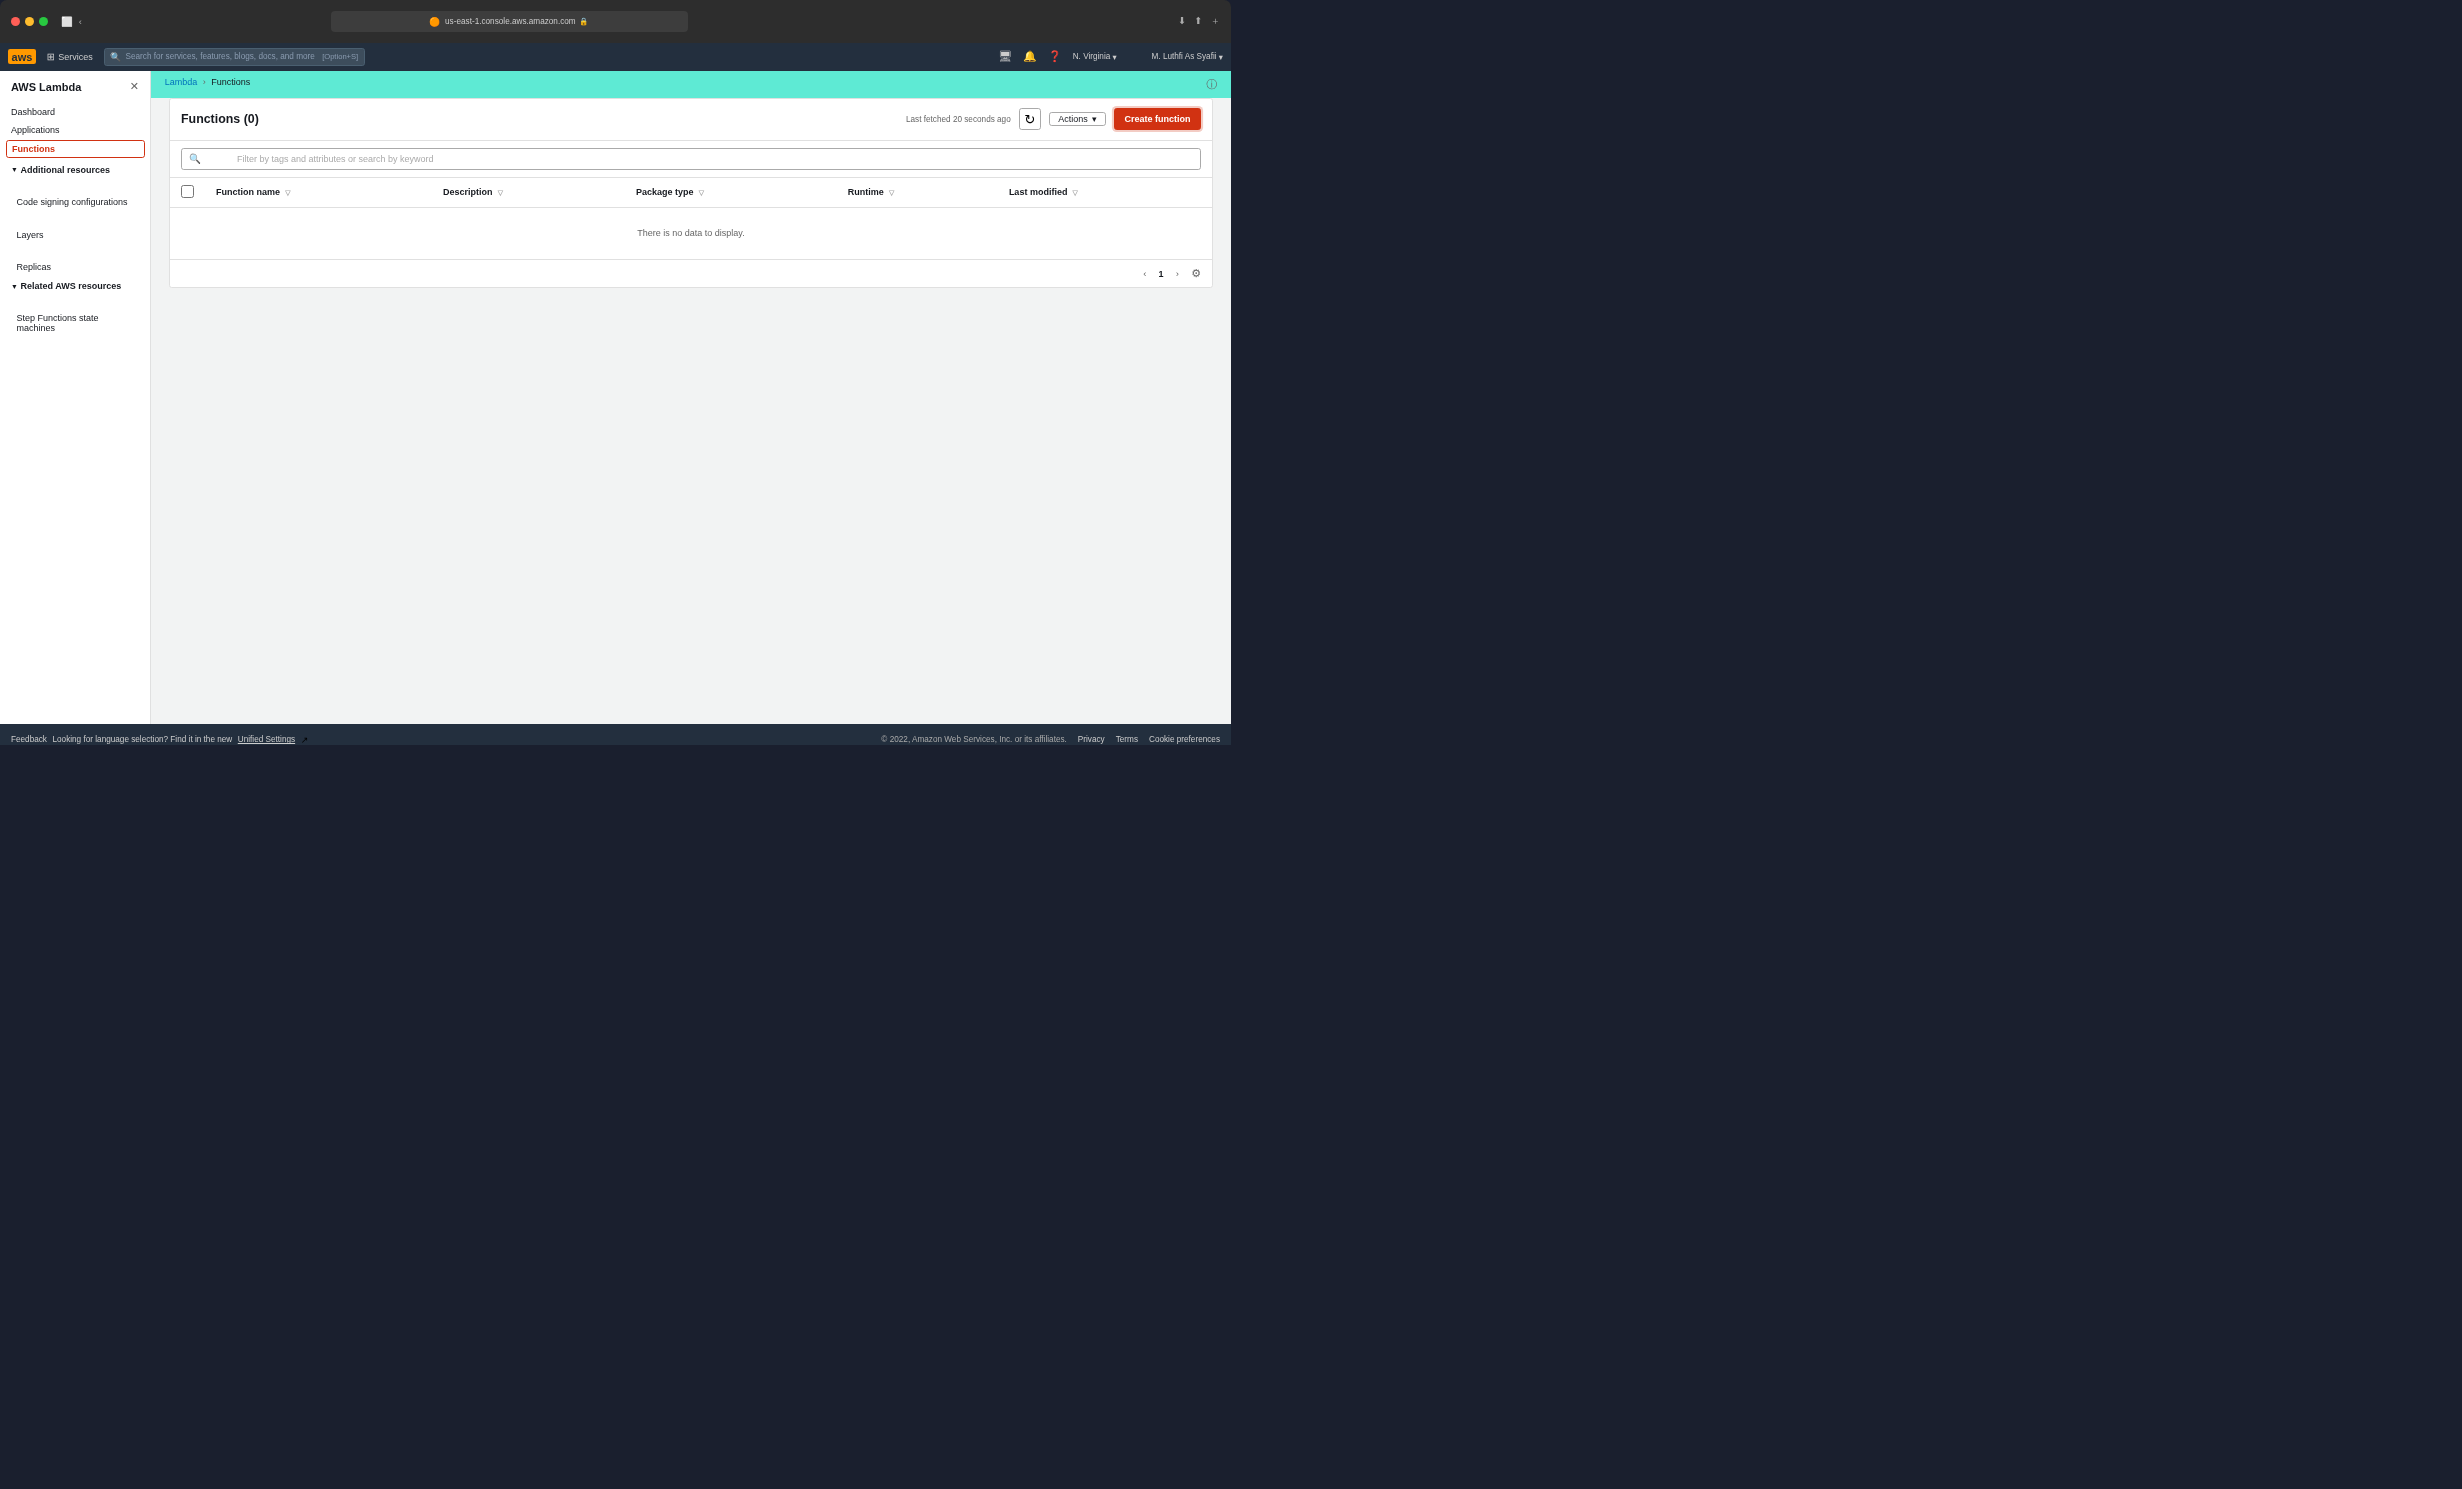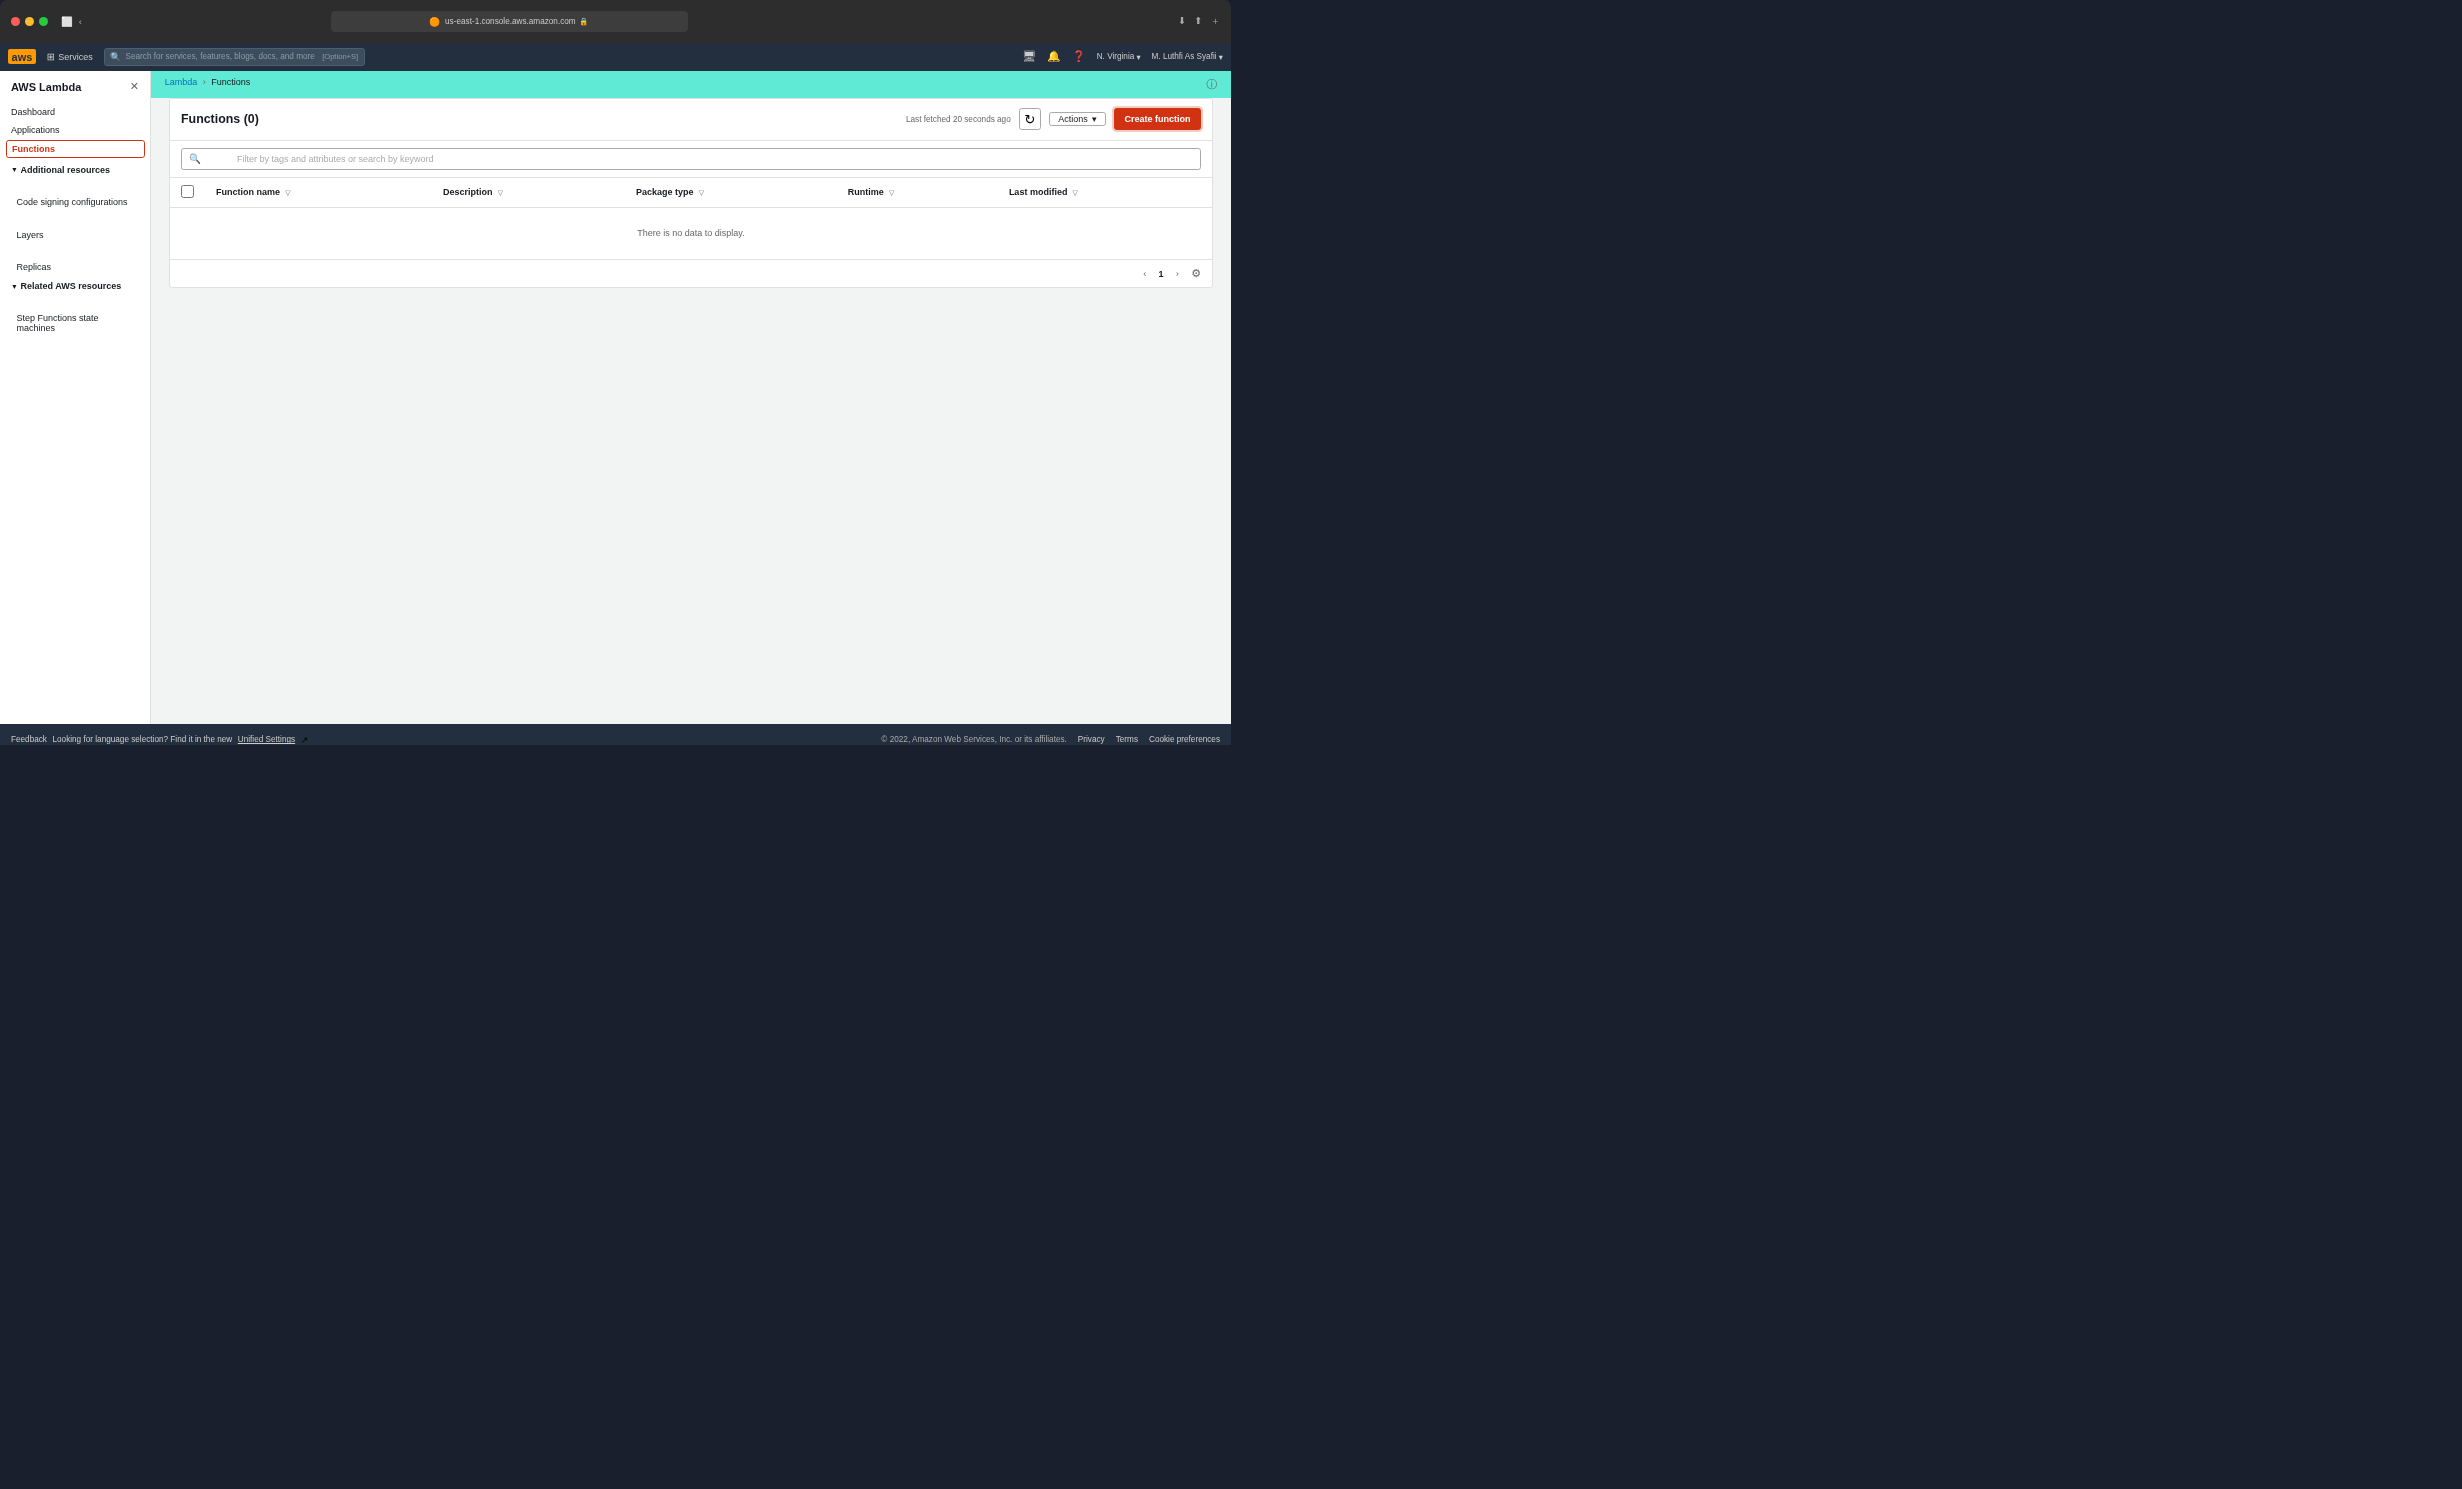--- a/index.html
+++ b/index.html
@@ -25,21 +25,21 @@
     .aws-logo { background: #ff9900; color: #232f3e; font-weight: bold; font-size: 11px; padding: 1.4px 3.4px; border-radius: 2.1px; }
     .nav-services { display: flex; align-items: center; gap: 3.4px; color: #ccc; cursor: pointer; font-size: 9px; padding: 0 5.5px; }
     .nav-services-icon { font-size: 9.6px; }
     .topnav-search { flex: 1; max-width: 261px; background: #3d4d5c; border: 0.7px solid #4a5f70; border-radius: 2.7px; height: 18px; display: flex; align-items: center; padding: 0 5.5px; gap: 4.1px; }
     .topnav-search input { background: none; border: none; outline: none; color: #ccc; font-size: 8.2px; flex: 1; }
     .topnav-search input::placeholder { color: #8a9bb0; }
     .search-shortcut { color: #8a9bb0; font-size: 7.6px; }
     .topnav-right { margin-left: auto; display: flex; align-items: center; gap: 11px; }
     .topnav-icon { color: #ccc; font-size: 11px; cursor: pointer; }
     .topnav-region { color: #ccc; font-size: 8.2px; cursor: pointer; display: flex; align-items: center; gap: 2.1px; }
-    .topnav-user { color: #ccc; font-size: 8.2px; cursor: pointer; display: flex; align-items: center; gap: 2.1px; }
+    .topnav-user { color: #ccc; font-size: 8.2px; cursor: pointer; display: flex; align-items: center; gap: 2.1px; margin-left: 24px; }
 
     
     .main-layout { display: flex; height: calc(745px - 43px - 27.5px - 20.6px); background: #f2f3f3; }
 
     
     .sidebar { width: 151px; background: #fff; border-right: 0.7px solid #e0e0e0; padding: 0; overflow-y: auto; flex-shrink: 0; }
     .sidebar-header { display: flex; align-items: center; justify-content: space-between; padding: 9.6px 11px 6.9px; }
     .sidebar-title { font-size: 11px; font-weight: 700; color: #16191f; }
     .sidebar-close { color: #666; cursor: pointer; font-size: 11px; background: none; border: none; }
     .sidebar-nav { padding: 2.7px 0; }

